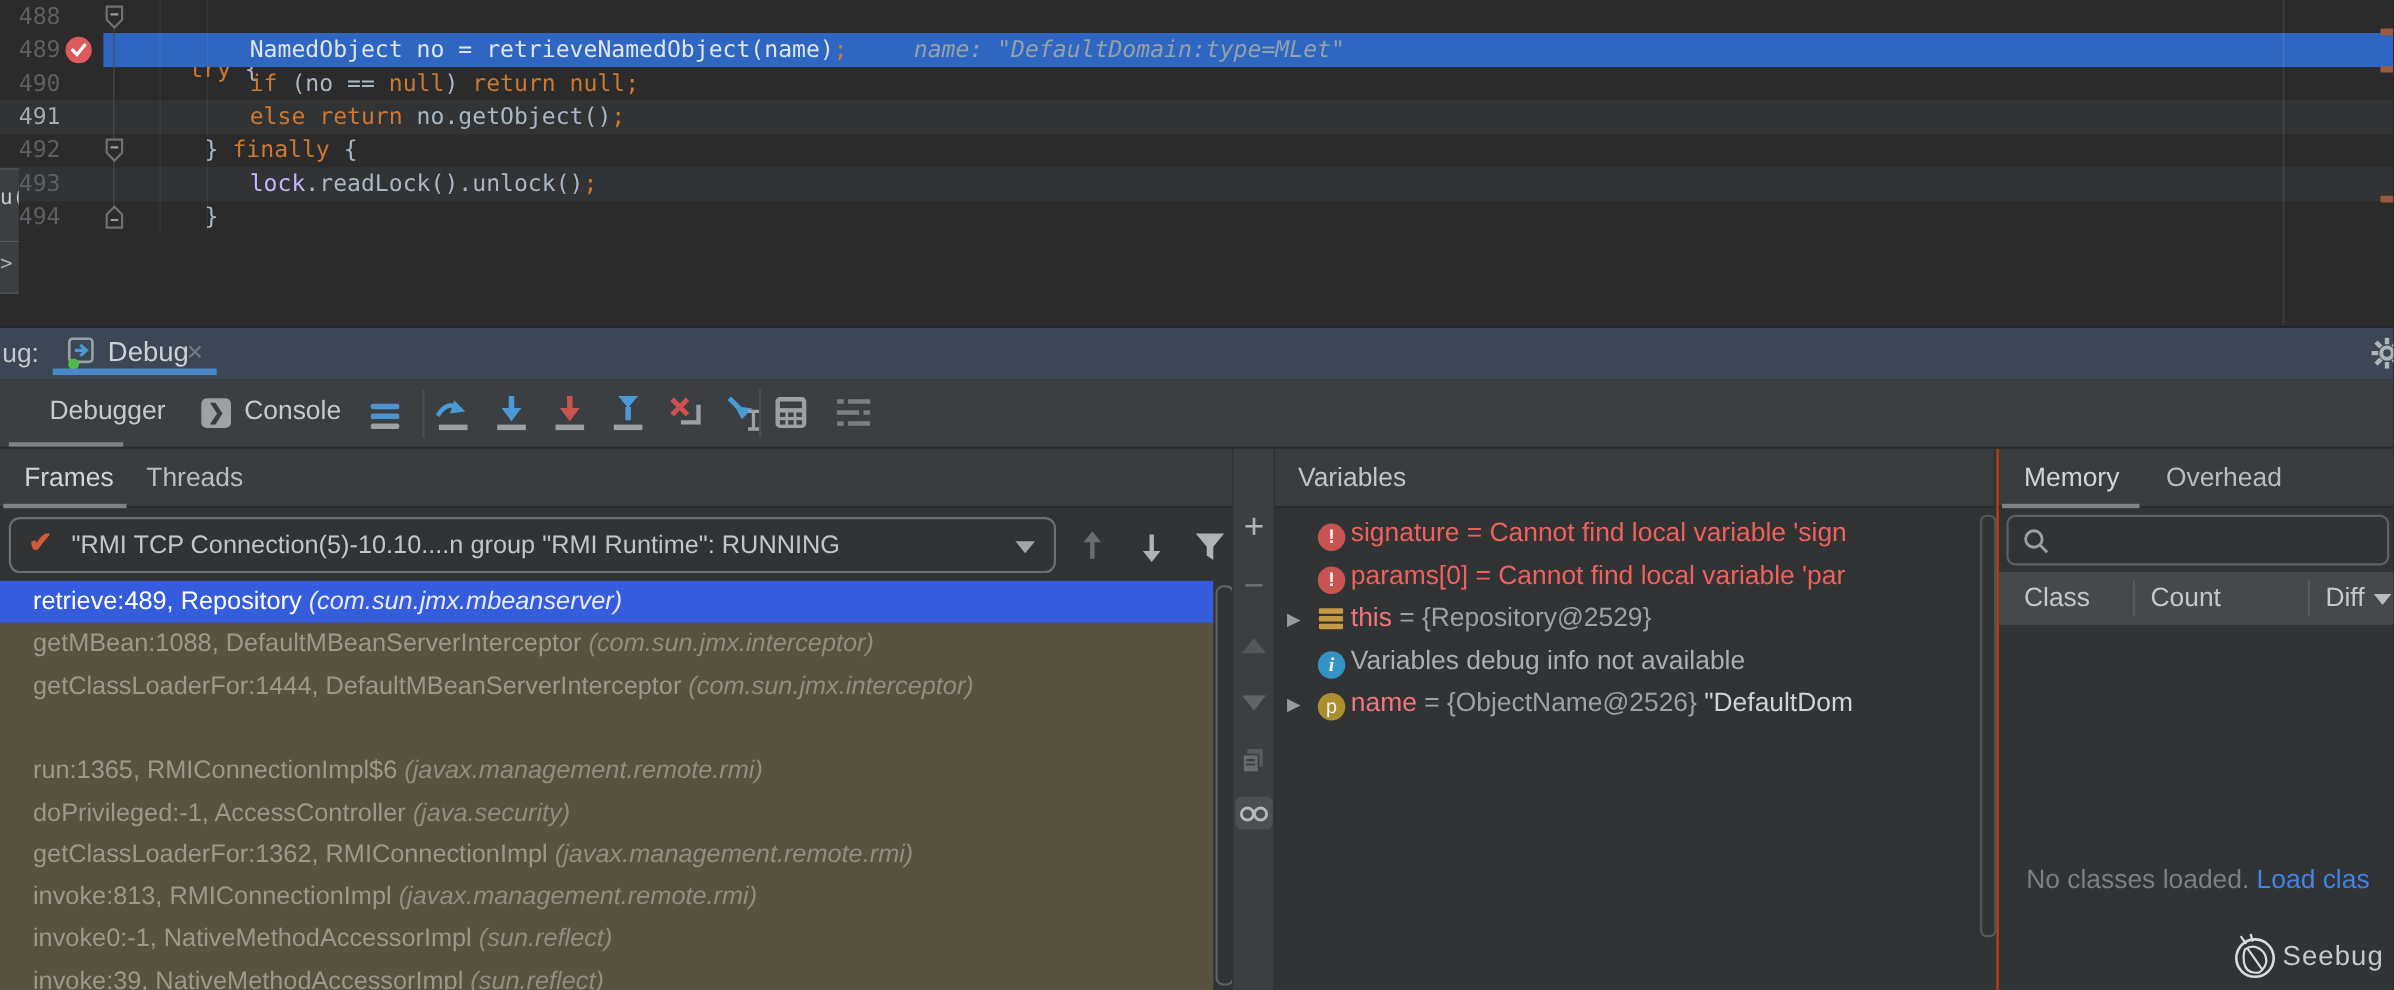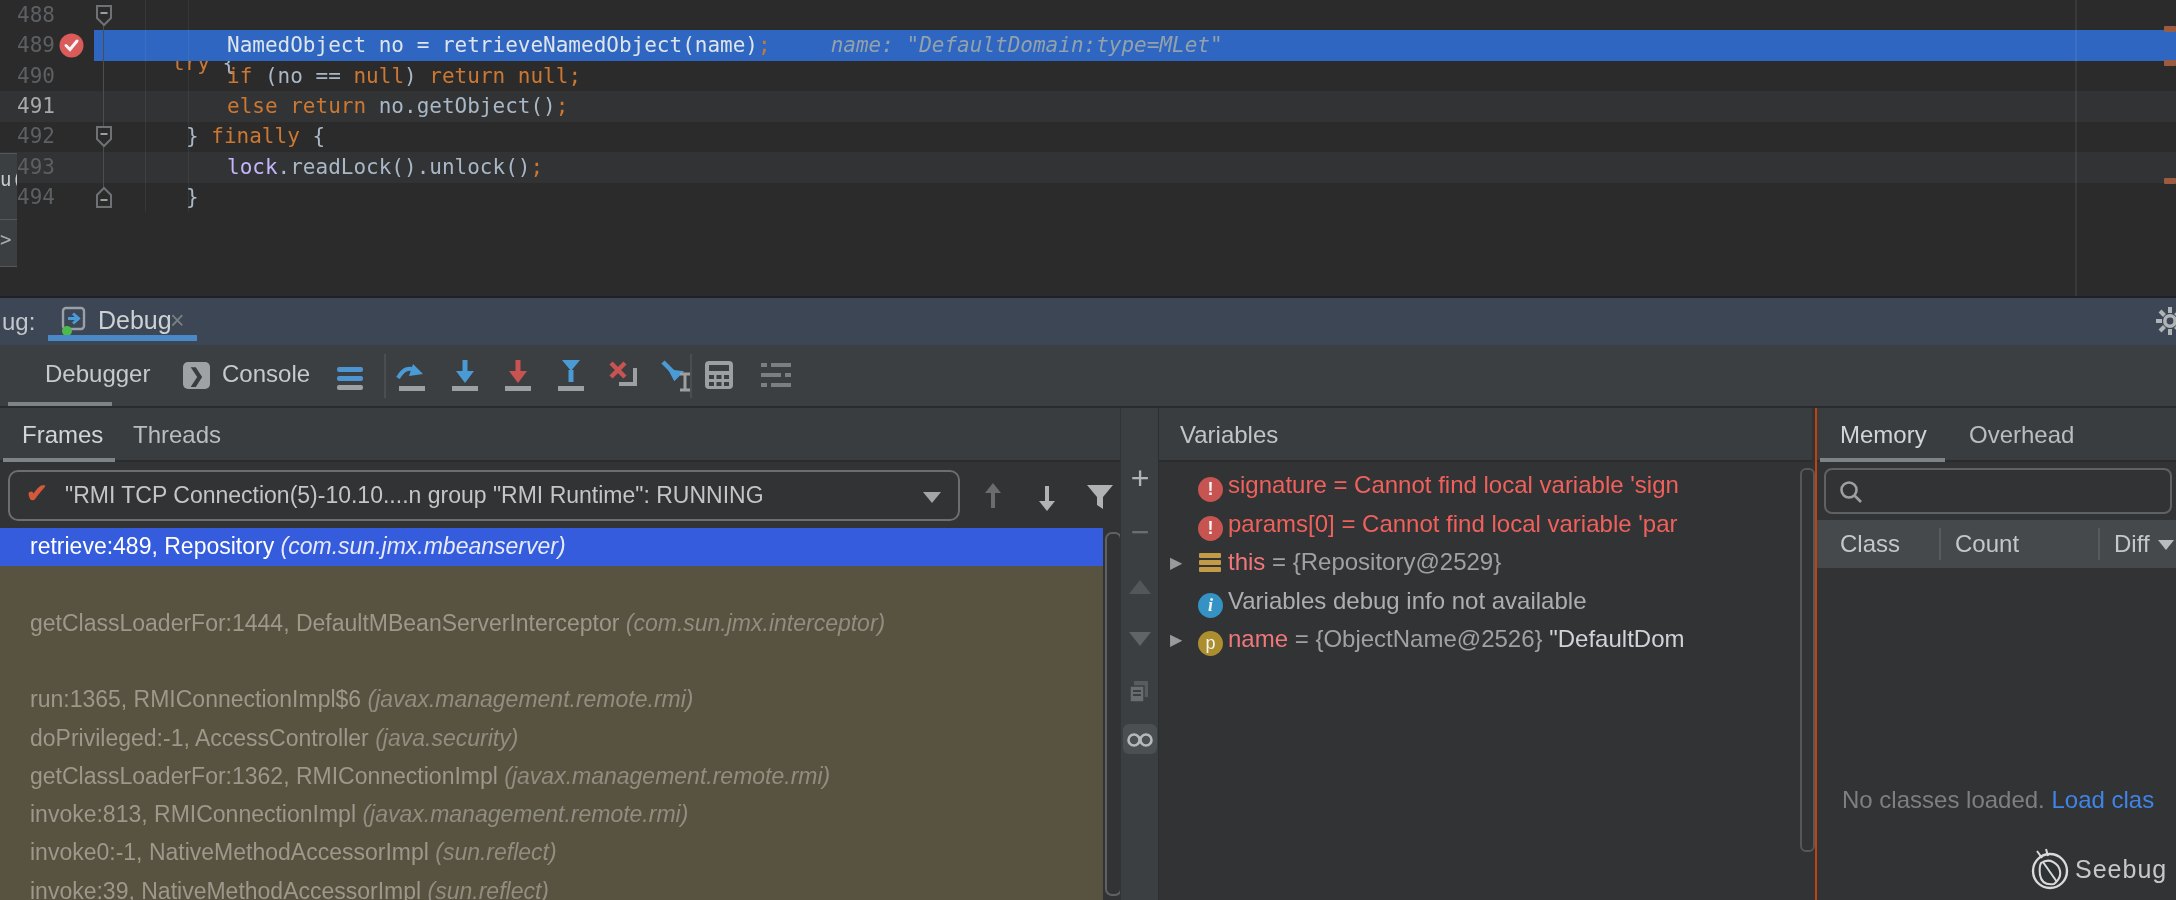--- a/index.html
+++ b/index.html
@@ -313,20 +313,23 @@
       </span>
       <span class="abs" style="left:1084px;top:72px">
         <svg width="32" height="34" viewBox="0 0 32 34">
             <path d="M3 5 H29 L19 17 V29 L13 25 V17 Z" fill="#B0B3B5"></path>
           </svg>
       </span>
       <div id="frames-list">
           <div class="frow sel" style="top: 0px;">
             <span class="ftxt"><span>retrieve:489, Repository </span><span class="fpkg">(com.sun.jmx.mbeanserver)</span></span>
           </div>
+          <div class="frow" style="top: 38.3px;">
+            <span class="ftxt"><span>getMBean:1088, DefaultMBeanServerInterceptor </span><span class="fpkg">(com.sun.jmx.interceptor)</span></span>
+          </div>
           <div class="frow" style="top: 76.6px;">
             <span class="ftxt"><span>getClassLoaderFor:1444, DefaultMBeanServerInterceptor </span><span class="fpkg">(com.sun.jmx.interceptor)</span></span>
           </div>
           <div class="frow" style="top: 153.2px;">
             <span class="ftxt"><span>run:1365, RMIConnectionImpl$6 </span><span class="fpkg">(javax.management.remote.rmi)</span></span>
           </div>
           <div class="frow" style="top: 191.5px;">
             <span class="ftxt"><span>doPrivileged:-1, AccessController </span><span class="fpkg">(java.security)</span></span>
           </div>
           <div class="frow" style="top: 229.8px;">

